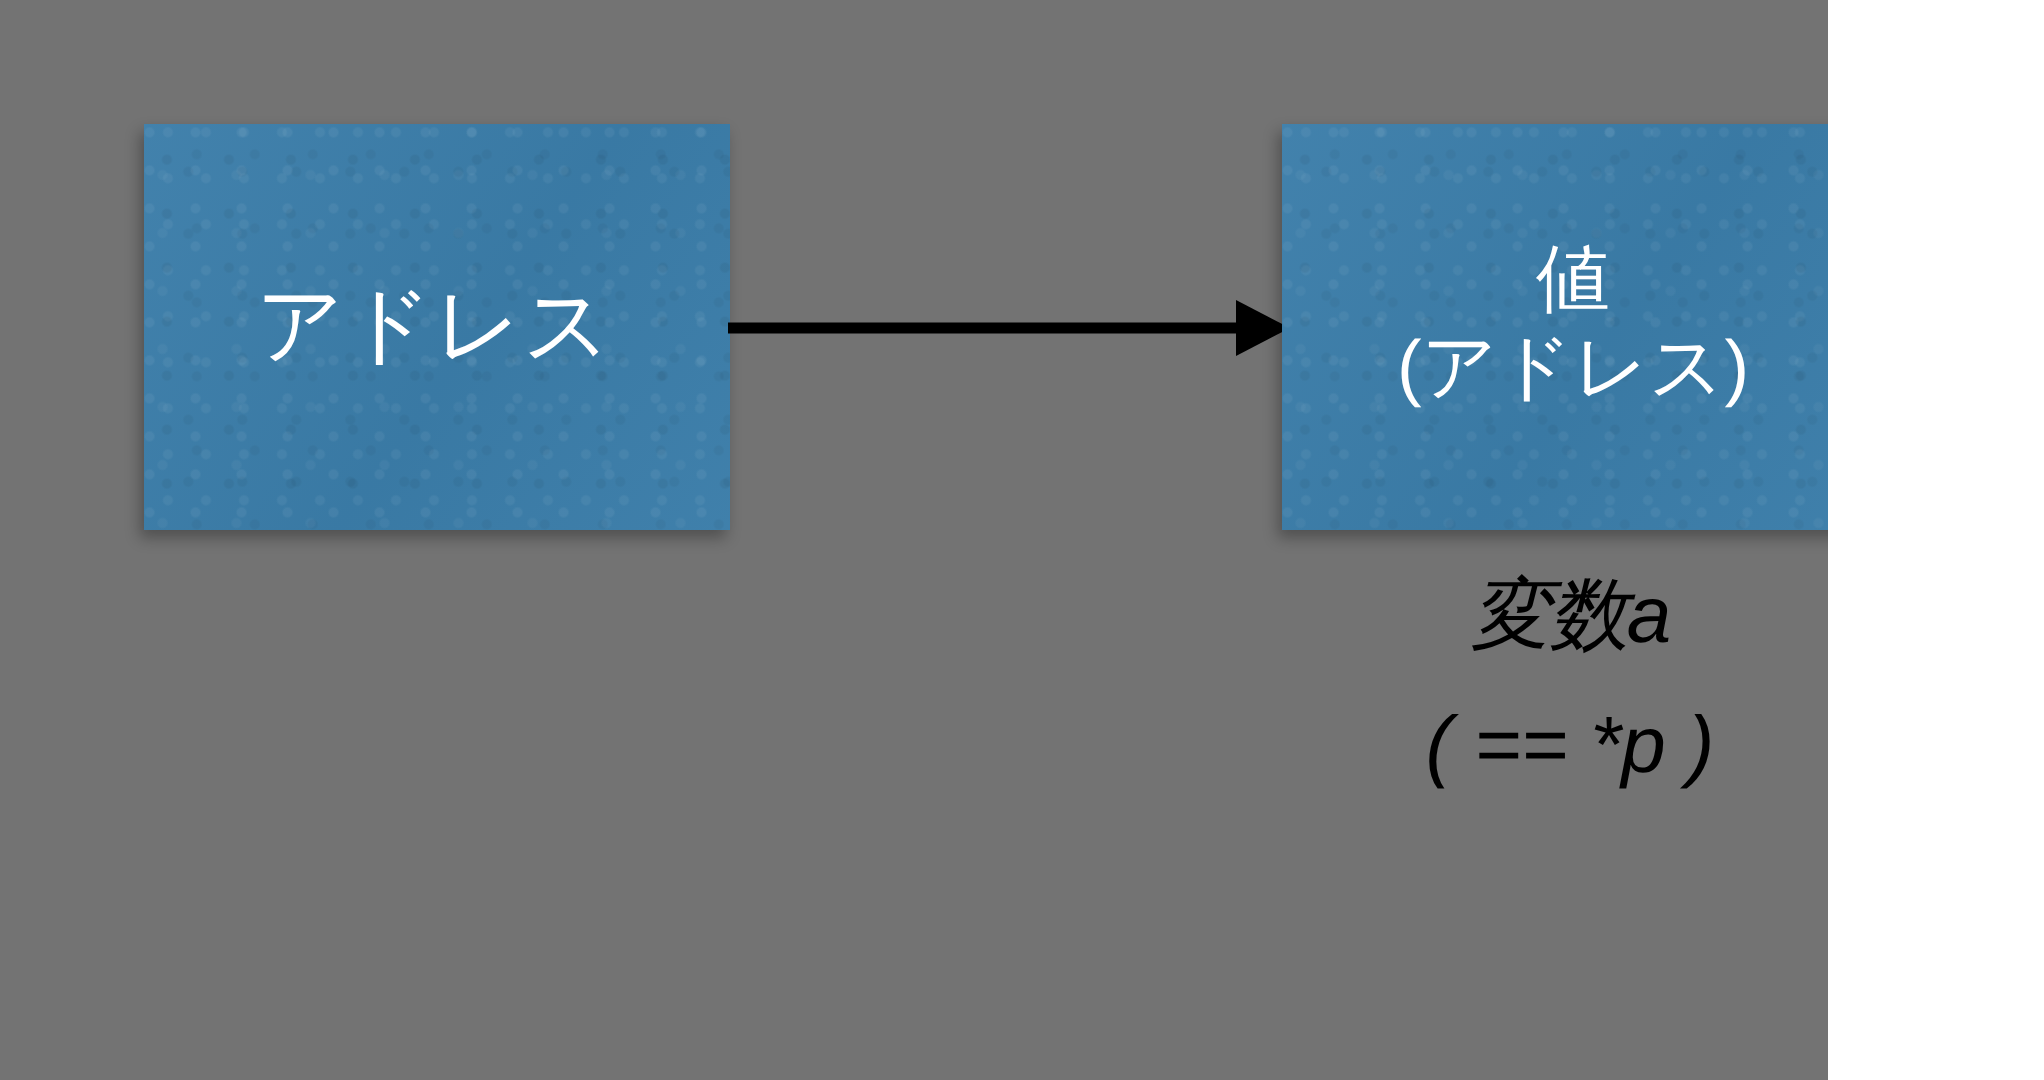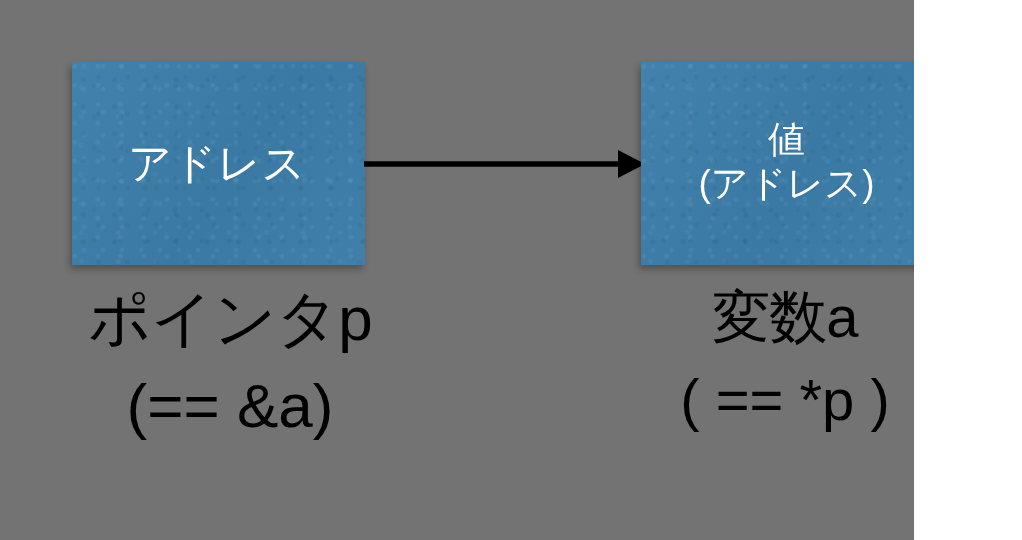--- a/index.html
+++ b/index.html
@@ -85,21 +85,22 @@
     top: 288px;
     width: 420px;
     font-size: 62px;
   }
   #caption-pointer .line-1 { letter-spacing: -1px; }
   #caption-pointer .line-2 { margin-top: 25px; }
   #caption-variable {
     left: 580px;
     top: 288px;
     width: 410px;
-    font-size: 58px;
+    font-size: 40px;
+    font-style: italic;
   }
   #caption-variable .line-1 { letter-spacing: -1px; }
   #caption-variable .line-2 { margin-top: 25px; }
 </style>
 </head>
 <body>
 
 <div id="canvas">
 
   <div class="mem-box" id="box-address">
@@ -111,23 +112,19 @@
       <line x1="4" y1="26" x2="262" y2="26" stroke="#000000" stroke-width="5.5"></line>
       <polygon points="258,12 285,26 258,40" fill="#000000"></polygon>
     </svg>
   </div>
 
   <div class="mem-box" id="box-value">
     <span class="box-text">値</span>
     <span class="box-text">(アドレス)</span>
   </div>
 
-  <div class="caption" id="caption-pointer">
-    <span class="caption-line line-1">ポインタp</span>
-    <span class="caption-line line-2">(== &amp;a)</span>
-  </div>
 
   <div class="caption" id="caption-variable">
     <span class="caption-line line-1">変数a</span>
     <span class="caption-line line-2">( == *p )</span>
   </div>
 
 </div>
 
 </body></html>

